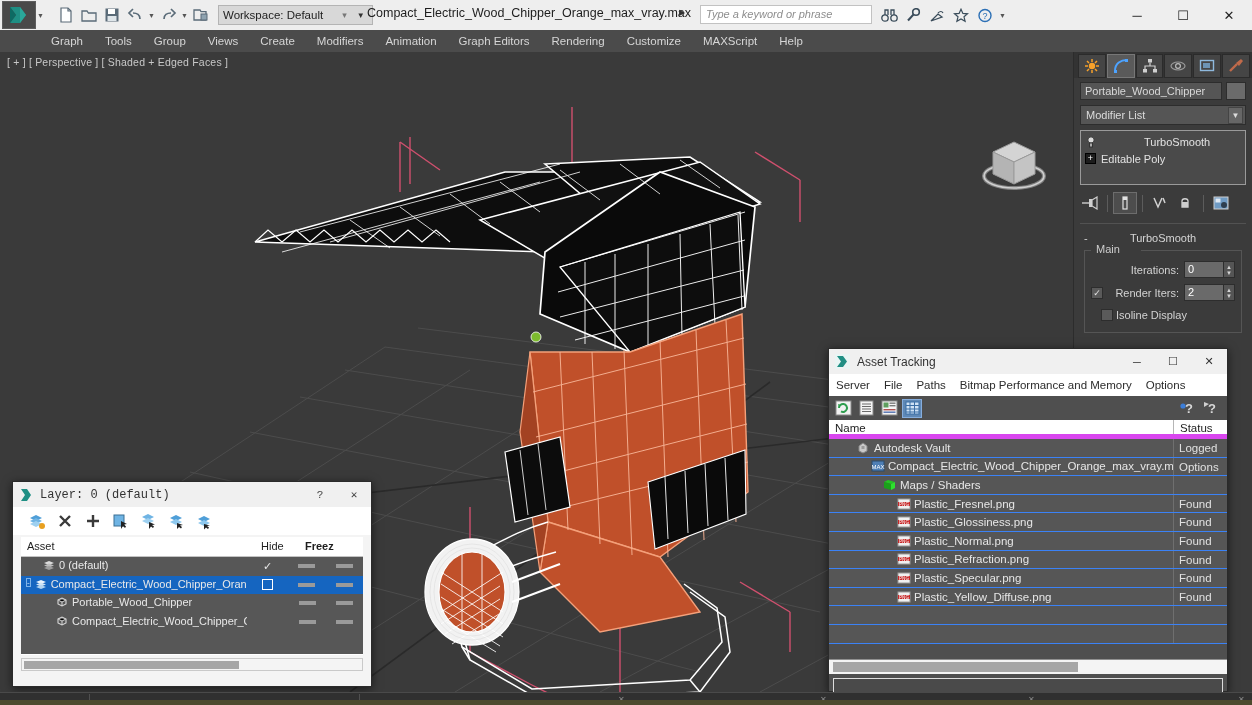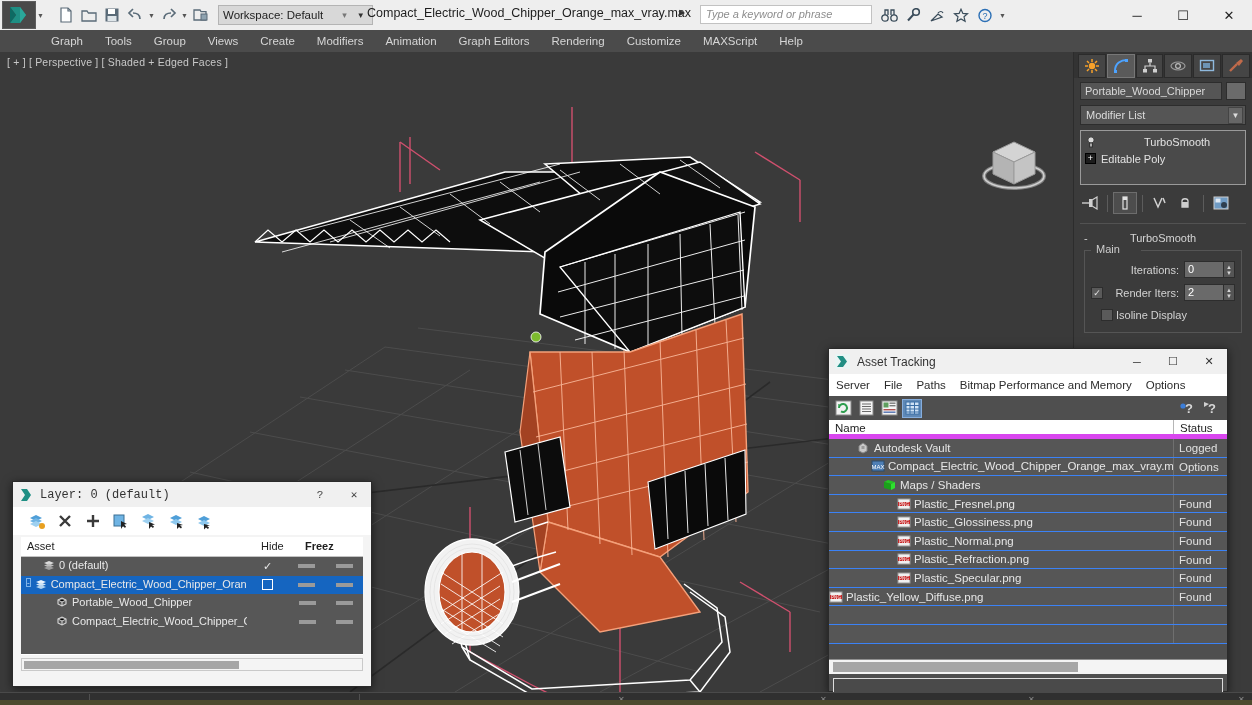--- a/index.html
+++ b/index.html
@@ -972,21 +972,21 @@
                 <rect x="1" y="4" width="12" height="4" fill="#c62828"></rect>
                 <text x="7" y="7.6" font-size="4.6" fill="#fff" text-anchor="middle" font-family="Liberation Sans">PNG</text>
               </svg>
           </span>
           <span>Plastic_Specular.png</span>
         </div>
         <div class="st">Found</div>
       </div>
 
       <div class="atrow">
-        <div class="nm" style="">
+        <div class="nm" style="padding-left:68px">
           <span class="pngico">
             <svg width="14" height="12" viewBox="0 0 14 12">
                 <rect x="1" y="1" width="12" height="10" fill="#f0f0f0" stroke="#9a9a9a"></rect>
                 <rect x="1" y="4" width="12" height="4" fill="#c62828"></rect>
                 <text x="7" y="7.6" font-size="4.6" fill="#fff" text-anchor="middle" font-family="Liberation Sans">PNG</text>
               </svg>
           </span>
           <span>Plastic_Yellow_Diffuse.png</span>
         </div>
         <div class="st">Found</div>

